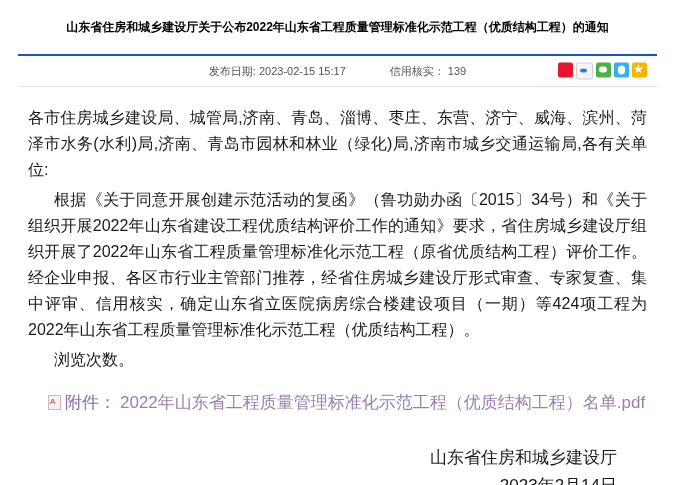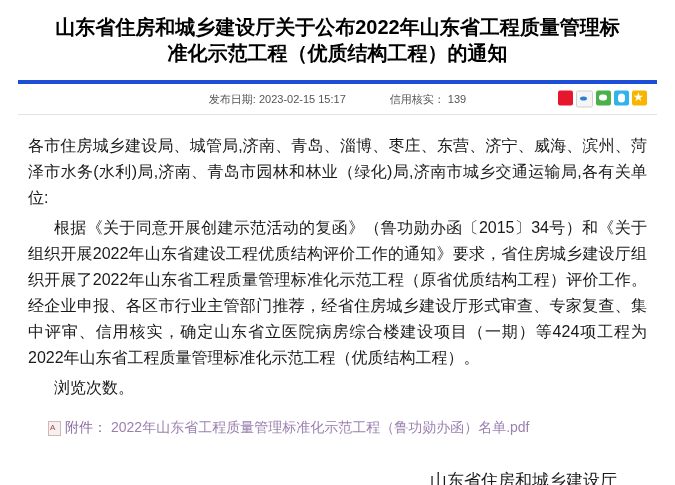--- a/index.html
+++ b/index.html
@@ -18,29 +18,29 @@
     width: 675px;
     height: 485px;
     box-sizing: border-box;
     position: relative;
   }
   .title-block {
     padding: 14px 55px 8px 55px;
     text-align: center;
   }
   .doc-title {
-    font-size: 20px;
+    font-size: 12px;
     font-weight: bold;
     line-height: 26px;
     letter-spacing: 0px;
     color: #000;
   }
   .meta-bar {
     margin: 6px 18px 0 18px;
-    border-top: 4px solid #1d4ed8;
+    border-top: 2px solid #1d4ed8;
     border-bottom: 1px solid #e2e2e2;
     height: 30px;
     display: flex;
     align-items: center;
     justify-content: center;
     position: relative;
   }
   .meta-inner {
     display: flex;
     align-items: center;
@@ -120,21 +120,21 @@
     line-height: 26px;
     color: #1a1a1a;
     text-align: justify;
     margin: 0 0 4px 0;
   }
   .indent {
     text-indent: 26px;
   }
   .attachment {
     margin-top: 18px;
-    font-size: 14px;
+    font-size: 17px;
     color: #8b6ba0;
     display: flex;
     align-items: center;
     gap: 4px;
     padding-left: 20px;
   }
   .pdf-icon {
     width: 11px;
     height: 13px;
     background: #f2f2f2;
@@ -197,21 +197,21 @@
   </div>
 
   <div class="body-wrap">
     <p class="para">各市住房城乡建设局、城管局,济南、青岛、淄博、枣庄、东营、济宁、威海、滨州、菏泽市水务(水利)局,济南、青岛市园林和林业（绿化)局,济南市城乡交通运输局,各有关单位:</p>
     <p class="para indent">根据《关于同意开展创建示范活动的复函》（鲁功勋办函〔2015〕34号）和《关于组织开展2022年山东省建设工程优质结构评价工作的通知》要求，省住房城乡建设厅组织开展了2022年山东省工程质量管理标准化示范工程（原省优质结构工程）评价工作。经企业申报、各区市行业主管部门推荐，经省住房城乡建设厅形式审查、专家复查、集中评审、信用核实，确定山东省立医院病房综合楼建设项目（一期）等424项工程为2022年山东省工程质量管理标准化示范工程（优质结构工程）。</p>
     <p class="para indent">浏览次数。</p>
 
     <div class="attachment">
       <span class="pdf-icon"></span>
       <span>附件：</span>
-      <a class="attach-link" href="#">2022年山东省工程质量管理标准化示范工程（鲁功勋办函）名单.pdf</a>
+      <a class="attach-link" href="#">2022年山东省工程质量管理标准化示范工程（优质结构工程）名单.pdf</a>
     </div>
 
     <div class="signature">
       <div class="sig-line">山东省住房和城乡建设厅</div>
       <div class="sig-line">2023年2月14日</div>
     </div>
   </div>
 
 </div>
 

